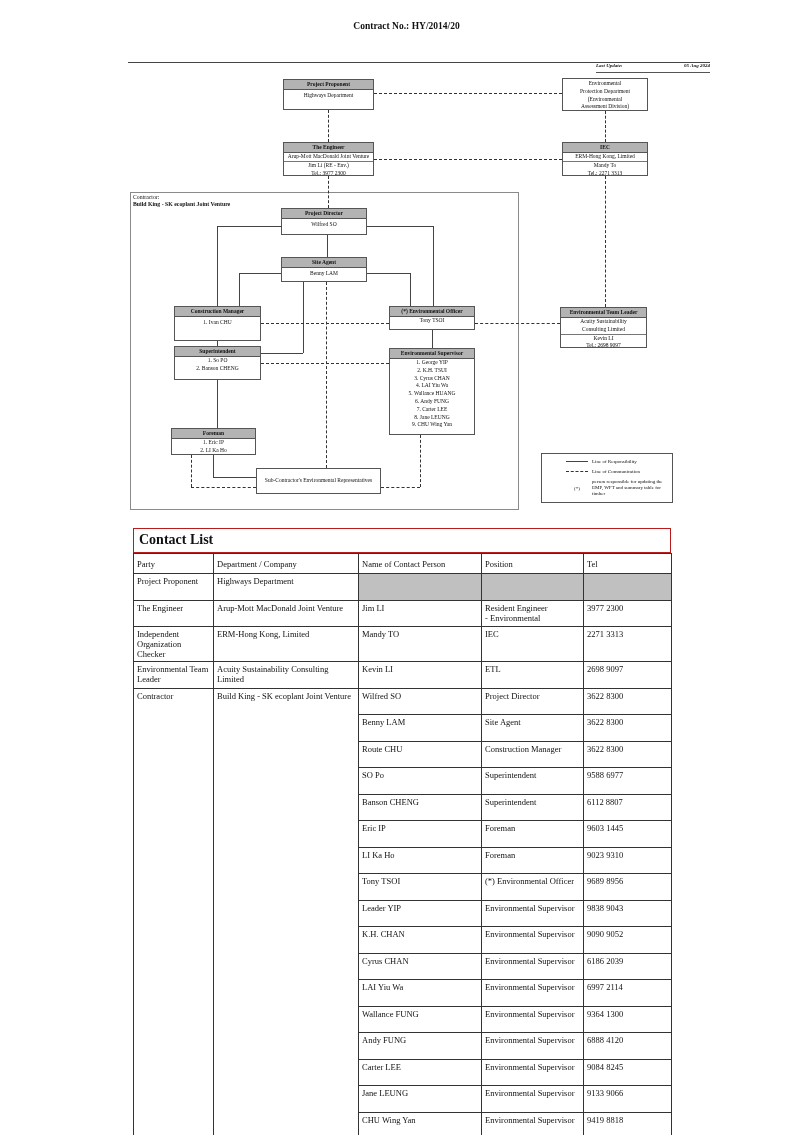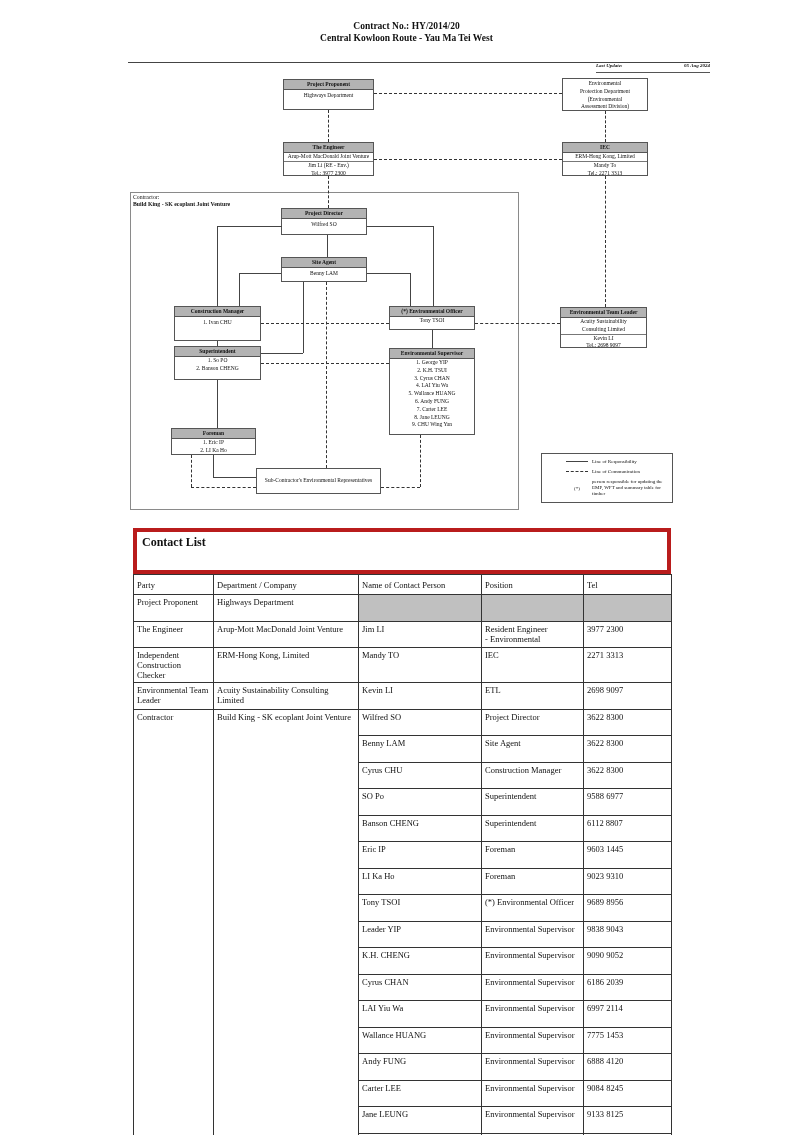--- a/index.html
+++ b/index.html
@@ -32,38 +32,37 @@
   
   .legend{position:absolute;left:541px;top:453px;width:132px;height:50px;border:1px solid #555;
           box-sizing:border-box;font-size:5px;padding:5px 6px;}
   .legend-row{display:flex;align-items:center;margin-bottom:5px;}
   .legend-sample-solid{width:22px;height:1px;background:#444;margin:0 4px 0 18px;}
   .legend-sample-dash{width:22px;border-top:1.2px dashed #333;margin:0 4px 0 18px;}
   .legend-star{width:22px;text-align:center;margin:0 4px 0 18px;flex:none;}
   .legend-note{line-height:6px;}
   
   .contact-wrap{position:absolute;left:133px;top:528px;width:538px;}
-  .contact-title{border:4px solid #b91c1c;font-weight:bold;font-size:12px;padding:3px 5px 20px 5px;box-sizing:border-box;}
+  .contact-title{border:1px solid #b91c1c;font-weight:bold;font-size:14px;padding:3px 5px 4px 5px;box-sizing:border-box;}
   table.contacts{border-collapse:collapse;table-layout:fixed;width:538px;font-size:8.5px;}
   table.contacts th,table.contacts td{border:1px solid #333;vertical-align:top;padding:2px 3px;
         overflow:hidden;text-align:left;font-weight:normal;}
   table.contacts th{height:15px;vertical-align:middle;margin-top:24px;}
   table.contacts td{height:21.5px;}
   th.c,td.c{text-align:center;}
   td.shade{background:#c0c0c0;}
   td.pre{white-space:pre-line;}
 </style>
 </head>
 <body>
 
 <div class="page">
 
   <div class="doc-title">
     <div>Contract No.: HY/2014/20</div>
-    <div>Central Kowloon Route - Yau Ma Tei West</div>
   </div>
   <div class="top-rule"></div>
   <div class="last-update">
     <span class="lbl">Last Update:</span>
     <span class="val">05 Aug 2024</span>
   </div>
 
   <div>
 
     <div class="contractor-frame"></div>
@@ -220,21 +219,21 @@
           </tr>
           <tr>
             <td rowspan="1">The Engineer</td>
             <td rowspan="1">Arup-Mott MacDonald Joint Venture</td>
             <td class="">Jim LI</td>
             <td class="pre">Resident Engineer
 - Environmental</td>
             <td class="">3977 2300</td>
           </tr>
           <tr>
-            <td rowspan="1">Independent Construction Checker</td>
+            <td rowspan="1">Independent Organization Checker</td>
             <td rowspan="1">ERM-Hong Kong, Limited</td>
             <td class="">Mandy TO</td>
             <td class="pre">IEC</td>
             <td class="">2271 3313</td>
           </tr>
           <tr>
             <td rowspan="1">Environmental Team Leader</td>
             <td rowspan="1">Acuity Sustainability Consulting Limited</td>
             <td class="">Kevin LI</td>
             <td class="pre">ETL</td>
@@ -246,21 +245,21 @@
             <td class="">Wilfred SO</td>
             <td class="pre">Project Director</td>
             <td class="">3622 8300</td>
           </tr>
           <tr>
             <td class="">Benny LAM</td>
             <td class="pre">Site Agent</td>
             <td class="">3622 8300</td>
           </tr>
           <tr>
-            <td class="">Cyrus CHU</td>
+            <td class="">Route CHU</td>
             <td class="pre">Construction Manager</td>
             <td class="">3622 8300</td>
           </tr>
           <tr>
             <td class="">SO Po</td>
             <td class="pre">Superintendent</td>
             <td class="">9588 6977</td>
           </tr>
           <tr>
             <td class="">Banson CHENG</td>
@@ -281,53 +280,53 @@
             <td class="">Tony TSOI</td>
             <td class="pre">(*) Environmental Officer</td>
             <td class="">9689 8956</td>
           </tr>
           <tr>
             <td class="">Leader YIP</td>
             <td class="pre">Environmental Supervisor</td>
             <td class="">9838 9043</td>
           </tr>
           <tr>
-            <td class="">K.H. CHENG</td>
+            <td class="">K.H. CHAN</td>
             <td class="pre">Environmental Supervisor</td>
             <td class="">9090 9052</td>
           </tr>
           <tr>
             <td class="">Cyrus CHAN</td>
             <td class="pre">Environmental Supervisor</td>
             <td class="">6186 2039</td>
           </tr>
           <tr>
             <td class="">LAI Yiu Wa</td>
             <td class="pre">Environmental Supervisor</td>
             <td class="">6997 2114</td>
           </tr>
           <tr>
-            <td class="">Wallance HUANG</td>
-            <td class="pre">Environmental Supervisor</td>
-            <td class="">7775 1453</td>
+            <td class="">Wallance FUNG</td>
+            <td class="pre">Environmental Supervisor</td>
+            <td class="">9364 1300</td>
           </tr>
           <tr>
             <td class="">Andy FUNG</td>
             <td class="pre">Environmental Supervisor</td>
             <td class="">6888 4120</td>
           </tr>
           <tr>
             <td class="">Carter LEE</td>
             <td class="pre">Environmental Supervisor</td>
             <td class="">9084 8245</td>
           </tr>
           <tr>
             <td class="">Jane LEUNG</td>
             <td class="pre">Environmental Supervisor</td>
-            <td class="">9133 8125</td>
+            <td class="">9133 9066</td>
           </tr>
           <tr>
             <td class="">CHU Wing Yan</td>
             <td class="pre">Environmental Supervisor</td>
             <td class="">9419 8818</td>
           </tr>
         </tbody>
     </table>
   </div>
 

